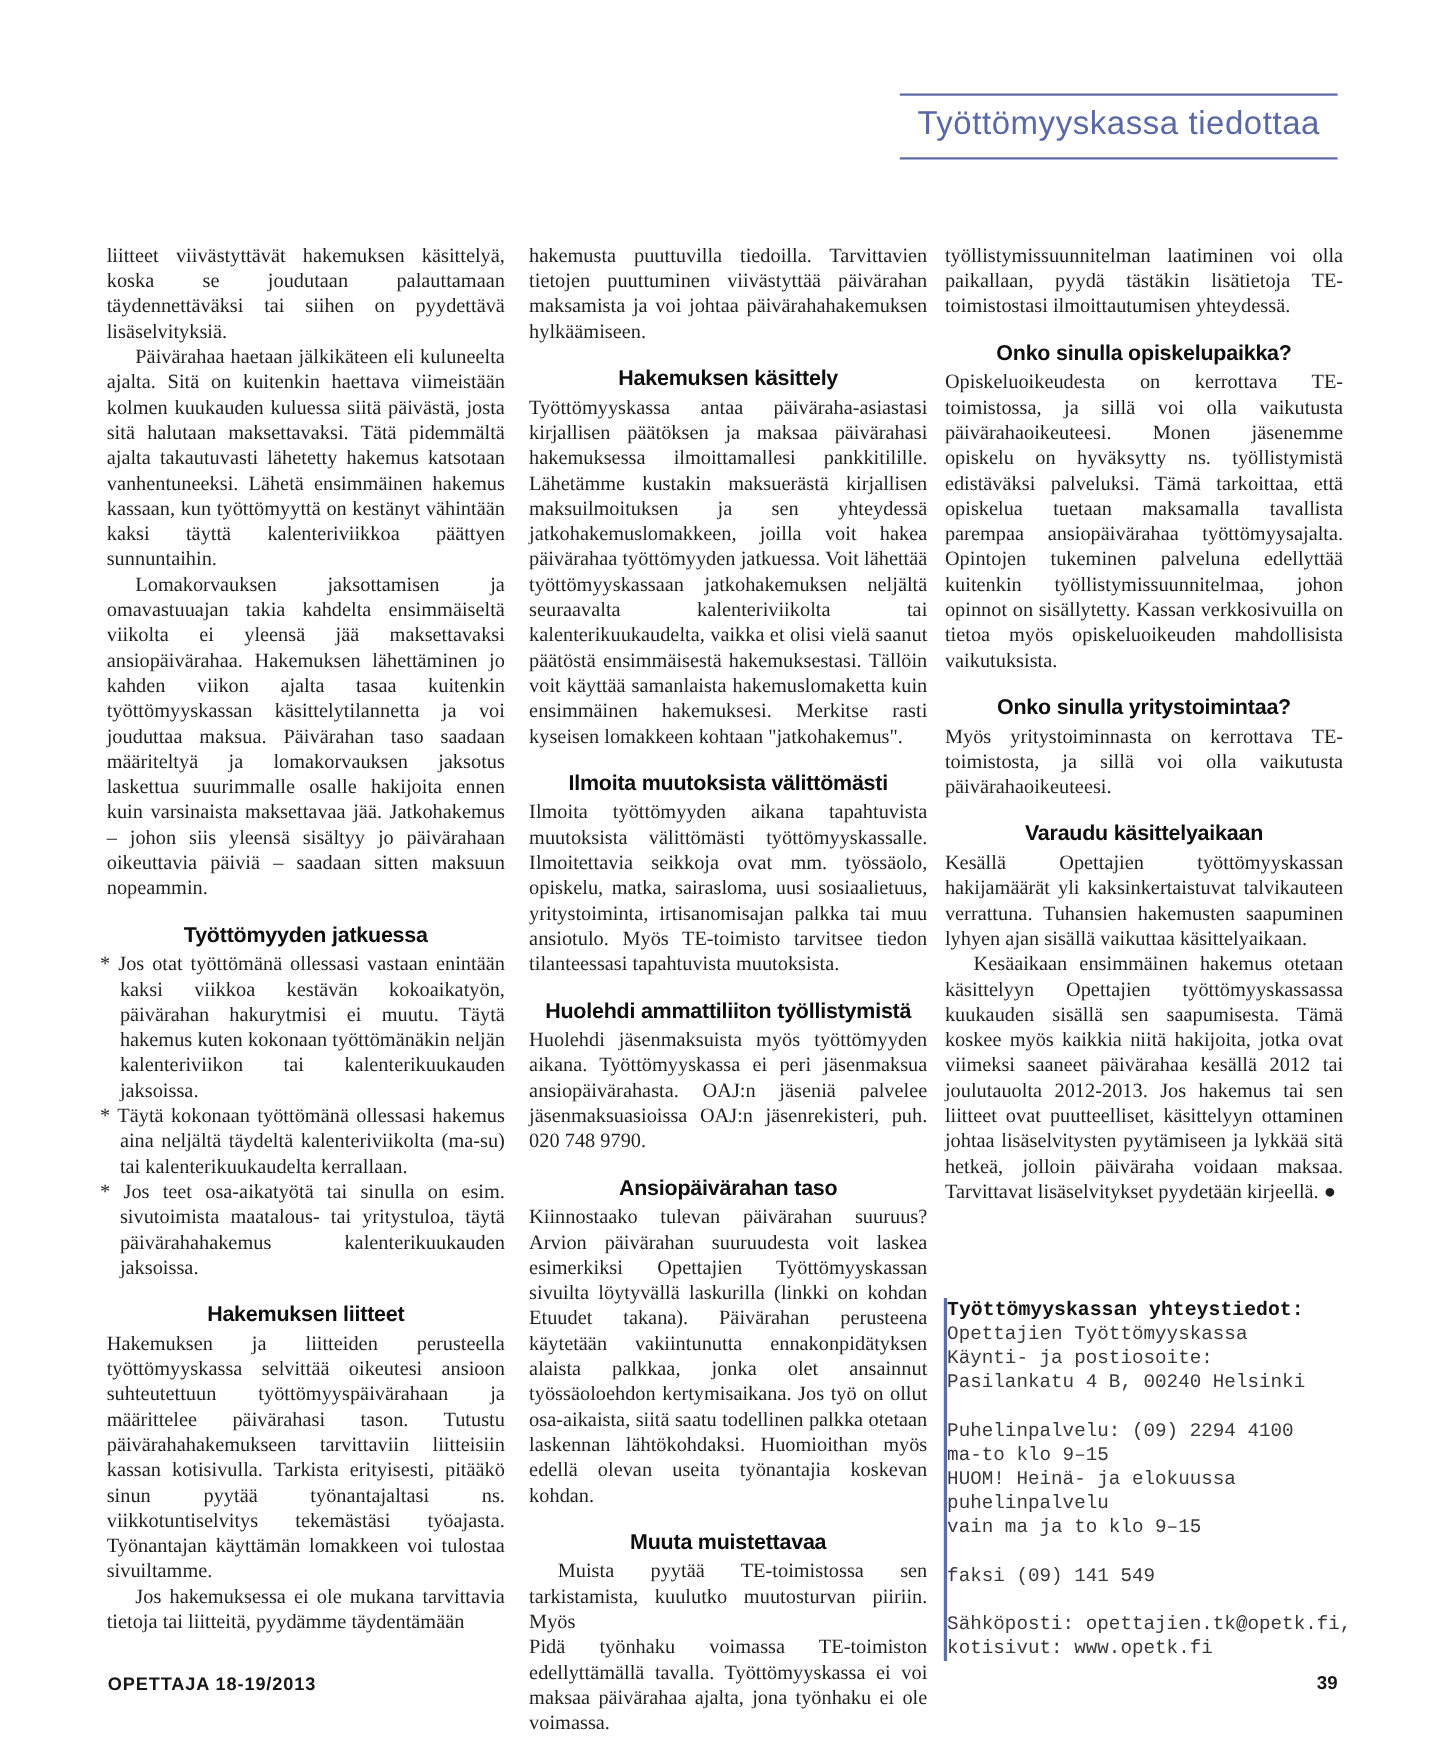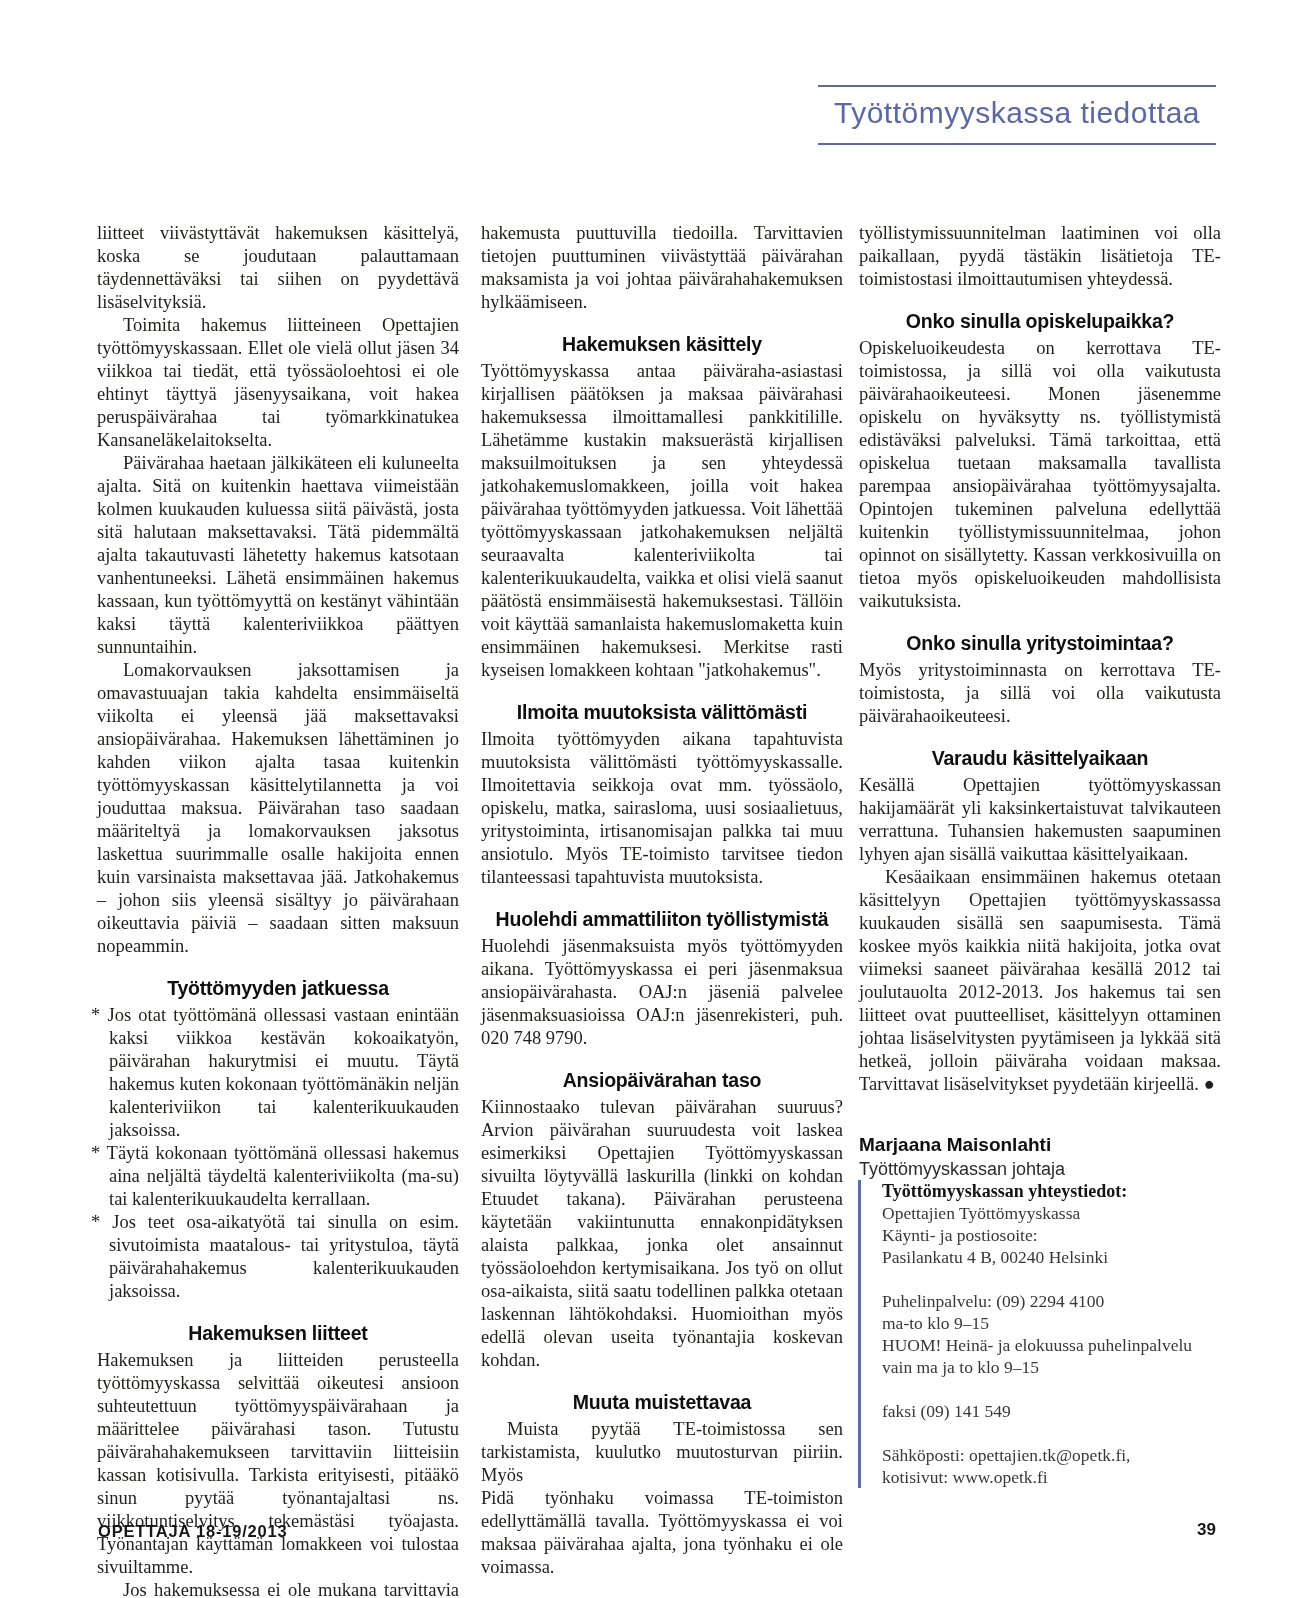--- a/index.html
+++ b/index.html
@@ -57,22 +57,21 @@
 
   
   .sig { margin-top:36px; text-align:left; font-family:"Liberation Sans", sans-serif; }
   .sig-name { font-weight:bold; font-size:19px; line-height:25px; color:#101010; }
   .sig-role { font-size:18px; line-height:24px; color:#2b2b2d; }
 
   
   .contact {
     position:absolute; left:858px; top:1180px; width:376px;
     border-left:3px solid #5b6fa8;
-    padding-left:21px;
-    font-family:Liberation Serif, serif;
+    font-family:Liberation Mono, monospace;
     font-size:17.5px; line-height:22px;
     color:#38383a;
   }
   .contact .heading { font-weight:bold; font-size:18px; color:#141414; }
   .contact .line { min-height:22px; }
 
   
   .footer-left {
     position:absolute; left:98px; top:1522px;
     font-family:"Liberation Sans", sans-serif;
@@ -88,21 +87,20 @@
 </style>
 </head>
 <body>
 
 <header class="masthead">
   <h1>Työttömyyskassa tiedottaa</h1>
 </header>
 
 <section class="col col1">
   <p class="bp">liitteet viivästyttävät hakemuksen käsittelyä, koska se joudutaan palauttamaan täydennettäväksi tai siihen on pyydettävä lisäselvityksiä.</p>
-  <p class="bp ind">Toimita hakemus liitteineen Opettajien työttömyyskassaan. Ellet ole vielä ollut jäsen 34 viikkoa tai tiedät, että työssäoloehtosi ei ole ehtinyt täyttyä jäsenyysaikana, voit hakea peruspäivärahaa tai työmarkkinatukea Kansaneläkelaitokselta.</p>
   <p class="bp ind">Päivärahaa haetaan jälkikäteen eli kuluneelta ajalta. Sitä on kuitenkin haettava viimeistään kolmen kuukauden kuluessa siitä päivästä, josta sitä halutaan maksettavaksi. Tätä pidemmältä ajalta takautuvasti lähetetty hakemus katsotaan vanhentuneeksi. Lähetä ensimmäinen hakemus kassaan, kun työttömyyttä on kestänyt vähintään kaksi täyttä kalenteriviikkoa päättyen sunnuntaihin.</p>
   <p class="bp ind">Lomakorvauksen jaksottamisen ja omavastuuajan takia kahdelta ensimmäiseltä viikolta ei yleensä jää maksettavaksi ansiopäivärahaa. Hakemuksen lähettäminen jo kahden viikon ajalta tasaa kuitenkin työttömyyskassan käsittelytilannetta ja voi jouduttaa maksua. Päivärahan taso saadaan määriteltyä ja lomakorvauksen jaksotus laskettua suurimmalle osalle hakijoita ennen kuin varsinaista maksettavaa jää. Jatkohakemus – johon siis yleensä sisältyy jo päivärahaan oikeuttavia päiviä – saadaan sitten maksuun nopeammin.</p>
   <h2 class="bh">Työttömyyden jatkuessa</h2>
   <p class="bp bullet">Jos otat työttömänä ollessasi vastaan enintään kaksi viikkoa kestävän kokoaikatyön, päivärahan hakurytmisi ei muutu. Täytä hakemus kuten kokonaan työttömänäkin neljän kalenteriviikon tai kalenterikuukauden jaksoissa.</p>
   <p class="bp bullet">Täytä kokonaan työttömänä ollessasi hakemus aina neljältä täydeltä kalenteriviikolta (ma-su) tai kalenterikuukaudelta kerrallaan.</p>
   <p class="bp bullet">Jos teet osa-aikatyötä tai sinulla on esim. sivutoimista maatalous- tai yritystuloa, täytä päivärahahakemus kalenterikuukauden jaksoissa.</p>
   <h2 class="bh">Hakemuksen liitteet</h2>
   <p class="bp">Hakemuksen ja liitteiden perusteella työttömyyskassa selvittää oikeutesi ansioon suhteutettuun työttömyyspäivärahaan ja määrittelee päivärahasi tason. Tutustu päivärahahakemukseen tarvittaviin liitteisiin kassan kotisivulla. Tarkista erityisesti, pitääkö sinun pyytää työnantajaltasi ns. viikkotuntiselvitys tekemästäsi työajasta. Työnantajan käyttämän lomakkeen voi tulostaa sivuiltamme.</p>
   <p class="bp ind">Jos hakemuksessa ei ole mukana tarvittavia tietoja tai liitteitä, pyydämme täydentämään</p>
 </section>
@@ -124,24 +122,20 @@
 
 <section class="col col3">
   <p class="bp">työllistymissuunnitelman laatiminen voi olla paikallaan, pyydä tästäkin lisätietoja TE-toimistostasi ilmoittautumisen yhteydessä.</p>
   <h2 class="bh">Onko sinulla opiskelupaikka?</h2>
   <p class="bp">Opiskeluoikeudesta on kerrottava TE-toimistossa, ja sillä voi olla vaikutusta päivärahaoikeuteesi. Monen jäsenemme opiskelu on hyväksytty ns. työllistymistä edistäväksi palveluksi. Tämä tarkoittaa, että opiskelua tuetaan maksamalla tavallista parempaa ansiopäivärahaa työttömyysajalta. Opintojen tukeminen palveluna edellyttää kuitenkin työllistymissuunnitelmaa, johon opinnot on sisällytetty. Kassan verkkosivuilla on tietoa myös opiskeluoikeuden mahdollisista vaikutuksista.</p>
   <h2 class="bh">Onko sinulla yritystoimintaa?</h2>
   <p class="bp">Myös yritystoiminnasta on kerrottava TE-toimistosta, ja sillä voi olla vaikutusta päivärahaoikeuteesi.</p>
   <h2 class="bh">Varaudu käsittelyaikaan</h2>
   <p class="bp">Kesällä Opettajien työttömyyskassan hakijamäärät yli kaksinkertaistuvat talvikauteen verrattuna. Tuhansien hakemusten saapuminen lyhyen ajan sisällä vaikuttaa käsittelyaikaan.</p>
   <p class="bp ind">Kesäaikaan ensimmäinen hakemus otetaan käsittelyyn Opettajien työttömyyskassassa kuukauden sisällä sen saapumisesta. Tämä koskee myös kaikkia niitä hakijoita, jotka ovat viimeksi saaneet päivärahaa kesällä 2012 tai joulutauolta 2012-2013. Jos hakemus tai sen liitteet ovat puutteelliset, käsittelyyn ottaminen johtaa lisäselvitysten pyytämiseen ja lykkää sitä hetkeä, jolloin päiväraha voidaan maksaa. Tarvittavat lisäselvitykset pyydetään kirjeellä. ●</p>
-  <div class="sig">
-    <div class="sig-name">Marjaana Maisonlahti</div>
-    <div class="sig-role">Työttömyyskassan johtaja</div>
-  </div>
 </section>
 
 <aside class="contact">
   <div class="heading">Työttömyyskassan yhteystiedot:</div>
   <div class="line">Opettajien Työttömyyskassa</div>
   <div class="line">Käynti- ja postiosoite:</div>
   <div class="line">Pasilankatu 4 B, 00240 Helsinki</div>
   <div class="line"></div>
   <div class="line">Puhelinpalvelu: (09) 2294 4100</div>
   <div class="line">ma-to klo 9–15</div>

